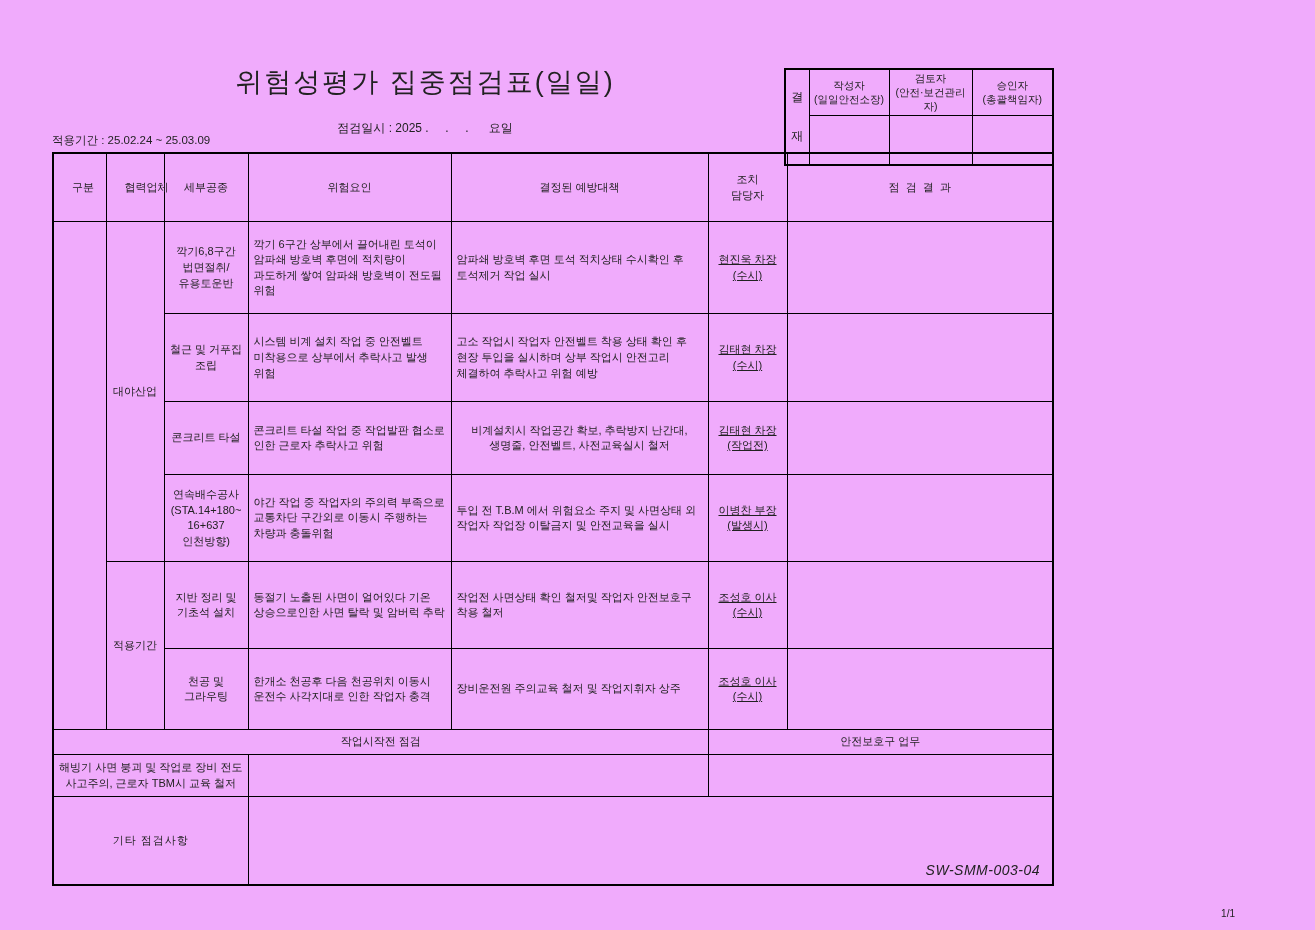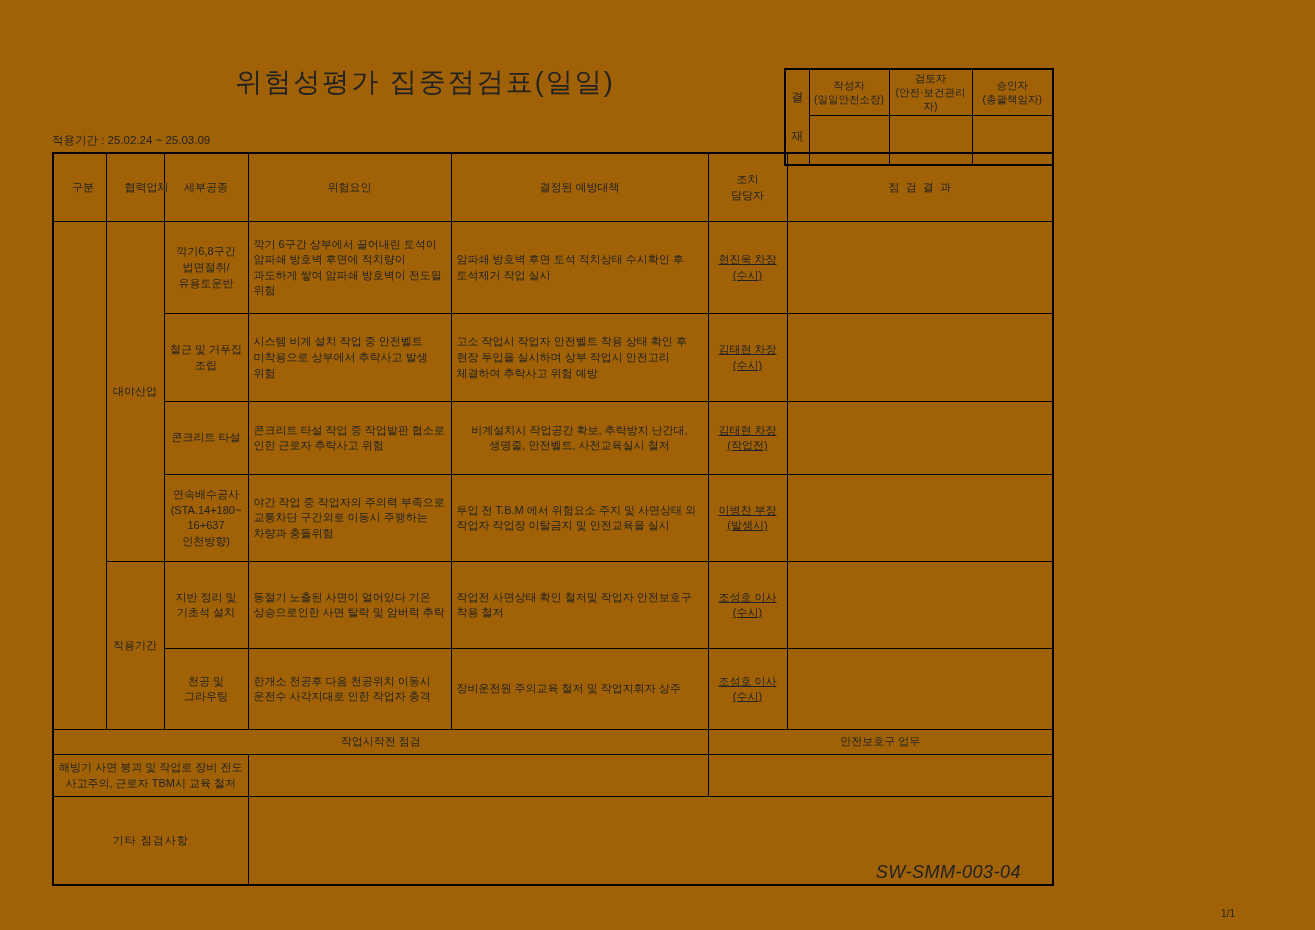--- a/index.html
+++ b/index.html
@@ -1,17 +1,17 @@
 <!DOCTYPE html>
 <html><head>
 <meta charset="utf-8">
 <style>
   html,body{margin:0;padding:0;background:#ffffff;}
   #page{
-    position:relative;width:1315px;height:930px;background:#a16207;
+    position:relative;width:1315px;height:930px;background:#f0abfc;
     font-family:"Liberation Sans","DejaVu Sans",sans-serif;color:#1a1a1a;
     overflow:hidden;
   }
   
   .doc-title{
     position:absolute;left:150px;top:64px;width:550px;text-align:center;
     font-size:27px;letter-spacing:2px;color:#222;
   }
   .inspect-line{
     position:absolute;left:150px;top:120px;width:550px;text-align:center;
@@ -42,33 +42,34 @@
     padding:2px 5px;color:#222;word-break:keep-all;
   }
   table.main td.hdr{text-align:center;font-size:11px;padding:18px;}
   td.center{text-align:center;}
   td.left{text-align:left;margin-left:6px;}
   .mgr span{display:block;text-align:center;text-decoration:underline;}
   .misc-label{font-size:16.5px;text-align:center;letter-spacing:1px;}
   .sec-note{text-align:center;font-size:10.5px;}
   
   .doc-number{
-    position:absolute;left:821px;top:862px;width:200px;text-align:right;
-    font-size:18px;font-style:italic;letter-spacing:.5px;color:#222;
+    position:absolute;left:840px;top:862px;width:200px;text-align:right;
+    font-size:14px;font-style:italic;letter-spacing:.5px;color:#222;
   }
   .page-number{
     position:absolute;left:1180px;top:908px;width:55px;text-align:right;font-size:10px;color:#222;
   }
 </style>
 </head>
 <body>
 
 <div id="page">
 
   <div class="doc-title">위험성평가 집중점검표(일일)</div>
+  <div class="inspect-line">점검일시 : 2025 .     .     .      요일</div>
   <div class="period-line">적용기간 : 25.02.24 ~ 25.03.09</div>
 
   <table class="approval">
     <colgroup>
         <col style="width:24px">
         <col style="width:80px">
         <col style="width:83px">
         <col style="width:81px">
       </colgroup>
     <tbody>

